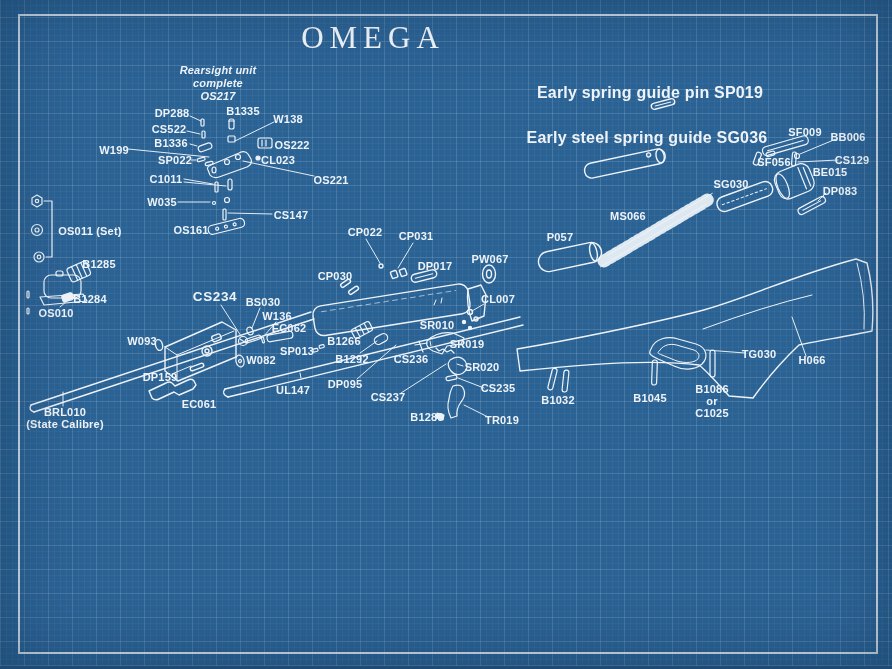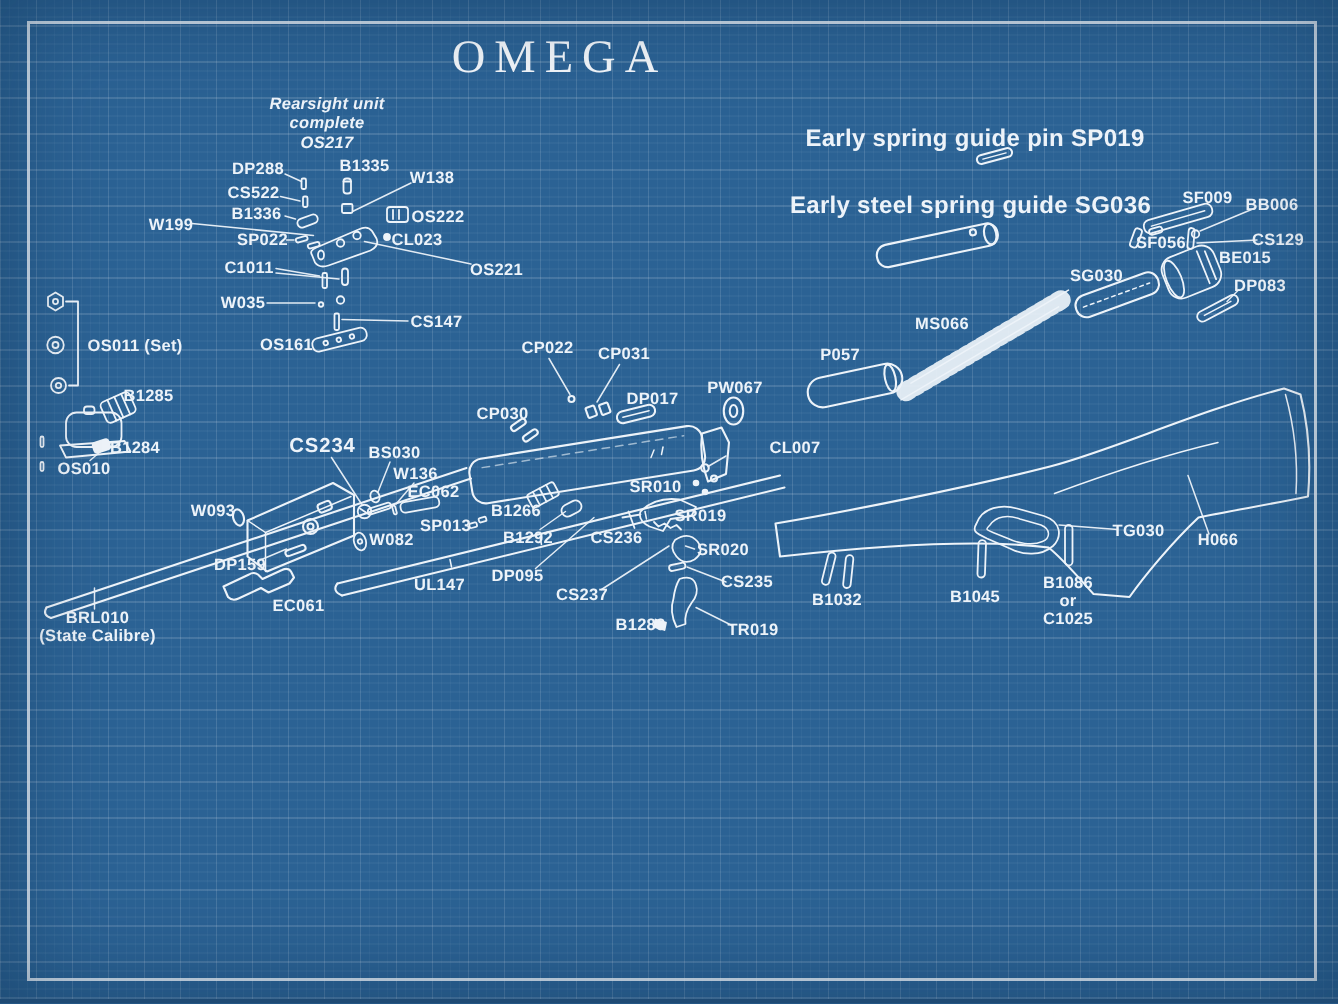--- a/index.html
+++ b/index.html
@@ -368,21 +368,21 @@
       <div class="lbl" style="left: 830px; top: 172px;">BE015</div>
       <div class="lbl" style="left: 840px; top: 191px;">DP083</div>
       <div class="lbl" style="left: 731px; top: 184px;">SG030</div>
       <div class="lbl" style="left: 628px; top: 216px;">MS066</div>
       <div class="lbl" style="left: 554px; top: 237px; padding-left: 12px;">P057</div>
       <div class="lbl" style="left: 365px; top: 232px;">CP022</div>
       <div class="lbl" style="left: 416px; top: 236px;">CP031</div>
       <div class="lbl" style="left: 335px; top: 276px;">CP030</div>
       <div class="lbl" style="left: 435px; top: 266px;">DP017</div>
       <div class="lbl" style="left: 490px; top: 259px;">PW067</div>
-      <div class="lbl" style="left: 498px; top: 299px; margin-left: 32px;">CL007</div>
+      <div class="lbl" style="left: 498px; top: 299px;">CL007</div>
       <div class="lbl" style="left: 90px; top: 231px;">OS011 (Set)</div>
       <div class="lbl" style="left: 99px; top: 264px;">B1285</div>
       <div class="lbl" style="left: 90px; top: 299px;">B1284</div>
       <div class="lbl" style="left: 56px; top: 313px;">OS010</div>
       <div class="lbl lg" style="left: 215px; top: 297px;">CS234</div>
       <div class="lbl" style="left: 263px; top: 302px;">BS030</div>
       <div class="lbl" style="left: 277px; top: 316px;">W136</div>
       <div class="lbl" style="left: 289px; top: 328px;">EC062</div>
       <div class="lbl" style="left: 142px; top: 341px;">W093</div>
       <div class="lbl" style="left: 261px; top: 360px;">W082</div>

